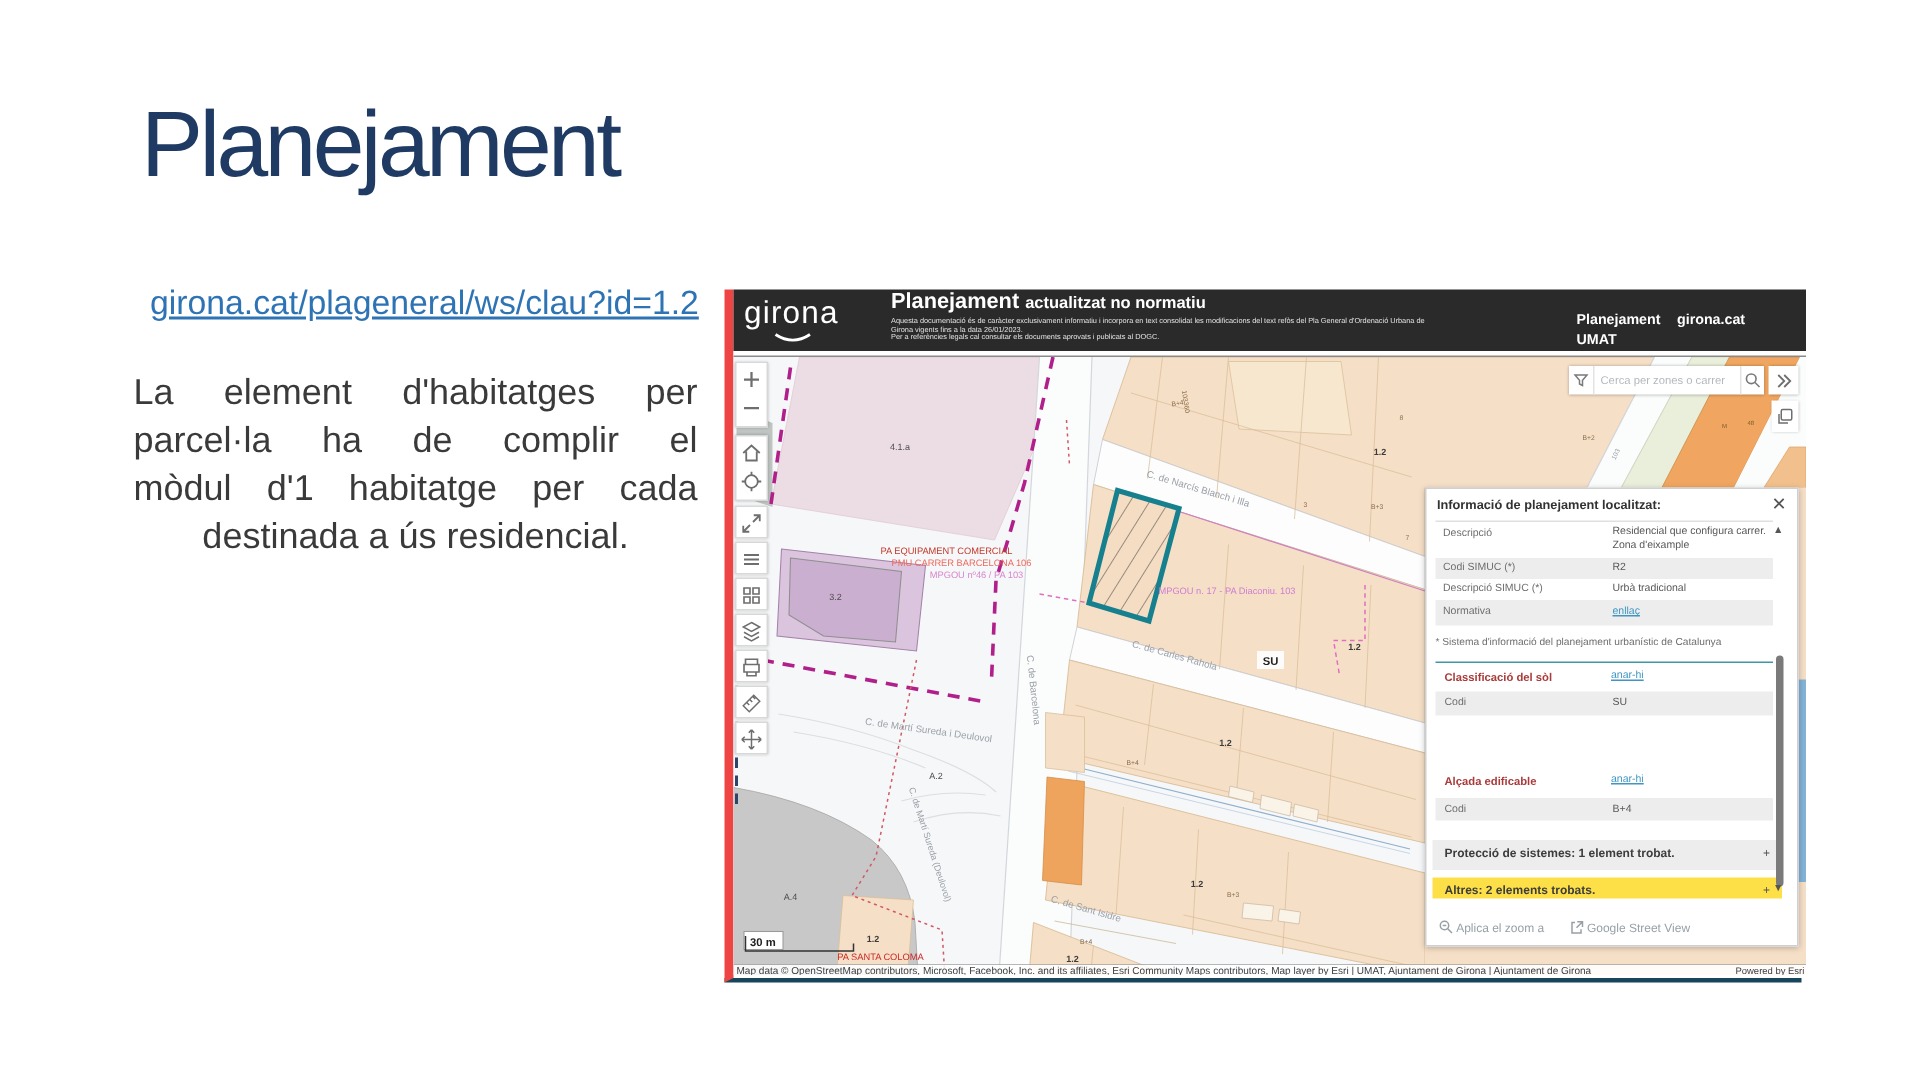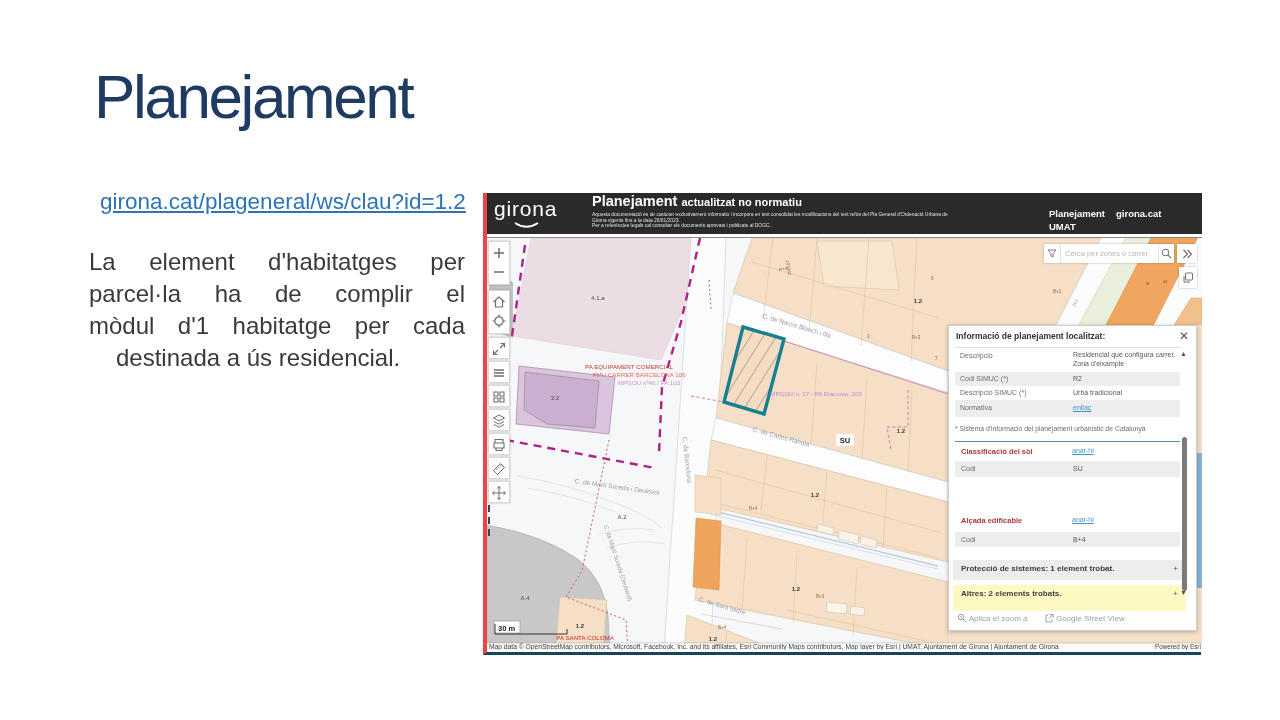--- a/index.html
+++ b/index.html
@@ -2,23 +2,23 @@
 <html><head>
 <meta charset="utf-8">
 <style>
 *{margin:0;padding:0;box-sizing:border-box;}
 html,body{width:1280px;height:720px;background:#fff;font-family:"Liberation Sans",sans-serif;overflow:hidden;}
 .abs{position:absolute;}
 #title{left:94px;top:61px;font-size:62px;color:#1f3a63;letter-spacing:-2.4px;}
 #link{left:88px;top:189px;font-size:22.5px;color:#2e74b5;text-decoration:underline;margin-left:12px;}
 #para{left:89px;top:246px;width:376px;font-size:24px;line-height:32px;color:#3a3a3a;}
 #para .jl{text-align:justify;text-align-last:justify;}
-#para .ll{text-align:left;margin-left:27px;}
-
-#shot{left:483px;top:193px;width:718px;height:462px;border-left:4px solid #ef4444;border-bottom:3px solid #16455c;background:#fff;}
+#para .ll{text-align:center;}
+
+#shot{left:483px;top:193px;width:718px;height:462px;border-left:6px solid #ef4444;border-bottom:3px solid #16455c;background:#fff;}
 #hdr{left:0;top:0;width:715px;height:41px;background:#2b2a2a;color:#fff;}
 #hdr .glogo{left:7px;top:4px;font-size:21px;letter-spacing:0.8px;color:#fff;}
 #hdr .ptitle{left:105px;top:0px;font-size:14.5px;font-weight:bold;}
 #hdr .psub{font-size:11px;font-weight:bold;}
 #hdr .small{left:105px;top:19px;font-size:4.9px;line-height:5.5px;color:#e2e2e2;width:404px;}
 #hdr .r1{left:562px;top:15px;font-size:9.5px;font-weight:bold;}
 #hdr .r2{left:629px;top:15px;font-size:9.5px;font-weight:bold;}
 #hdr .r3{left:562px;top:28px;font-size:9.5px;font-weight:bold;}
 #sep{left:0;top:41px;width:715px;height:4px;background:#fff;border-bottom:1px solid #8a8a8a;}
 #map{left:0;top:45px;width:715px;height:412px;background:#f7f8f9;overflow:hidden;}
@@ -339,21 +339,21 @@
     <div class="abs red" style="left:12px;top:190px;">Alçada edificable</div>
     <div class="abs lnk" style="left:123px;top:190px;">anar-hi</div>
     <div class="abs" style="left:6px;top:206px;width:225px;height:15px;background:#ededed;">
       <div class="abs lbl" style="left:6px;top:4px;">Codi</div>
       <div class="abs val" style="left:118px;top:4px;">B+4</div>
     </div>
     <div class="abs bar" style="top:234px;height:20px;background:#ededed;">
           <span style="position:absolute;left:8px;top:4px;">Protecció de sistemes: 1 element trobat.</span>
           <span class="plus">+</span>
         </div>
-    <div class="abs bar" style="top:259px;height:26px;background:#fef9c3;text-decoration:underline;">
+    <div class="abs bar" style="top:259px;height:14px;background:#fde047;text-decoration:underline;">
           <span style="position:absolute;left:8px;top:4px;">Altres: 2 elements trobats.</span>
           <span class="plus">+</span>
         </div>
     <div class="abs" style="left:8px;top:287px;font-size:8px;color:#98a0a6;">
       <svg width="10" height="10" viewBox="0 0 10 10" style="vertical-align:-2px">
             <circle cx="4" cy="4" r="2.8" stroke="#98a0a6" fill="none"></circle>
             <line x1="6" y1="6" x2="9" y2="9" stroke="#98a0a6"></line>
             <line x1="2.8" y1="4" x2="5.2" y2="4" stroke="#98a0a6"></line>
           </svg>
       Aplica el zoom a

